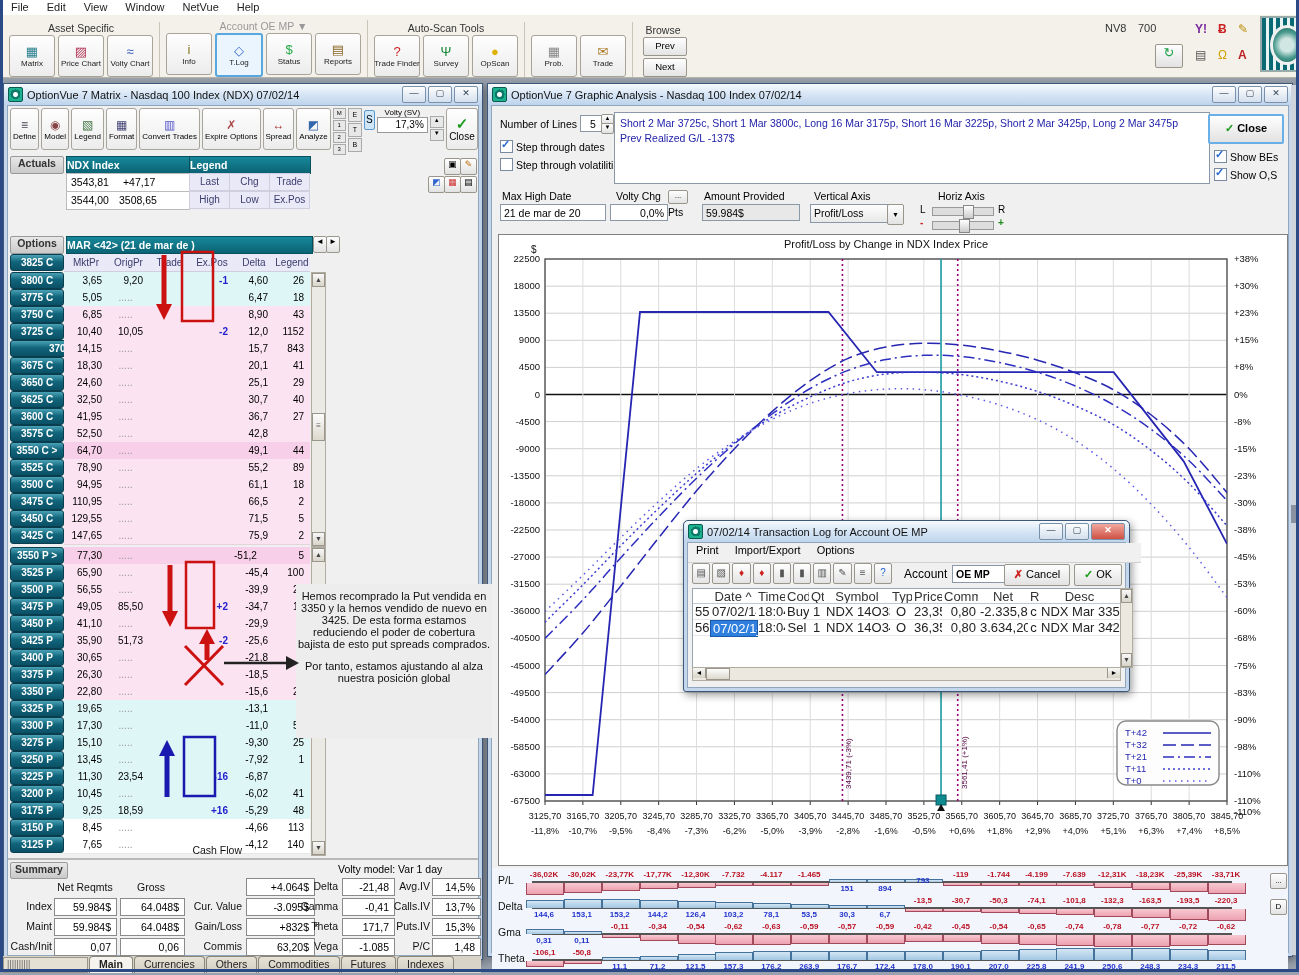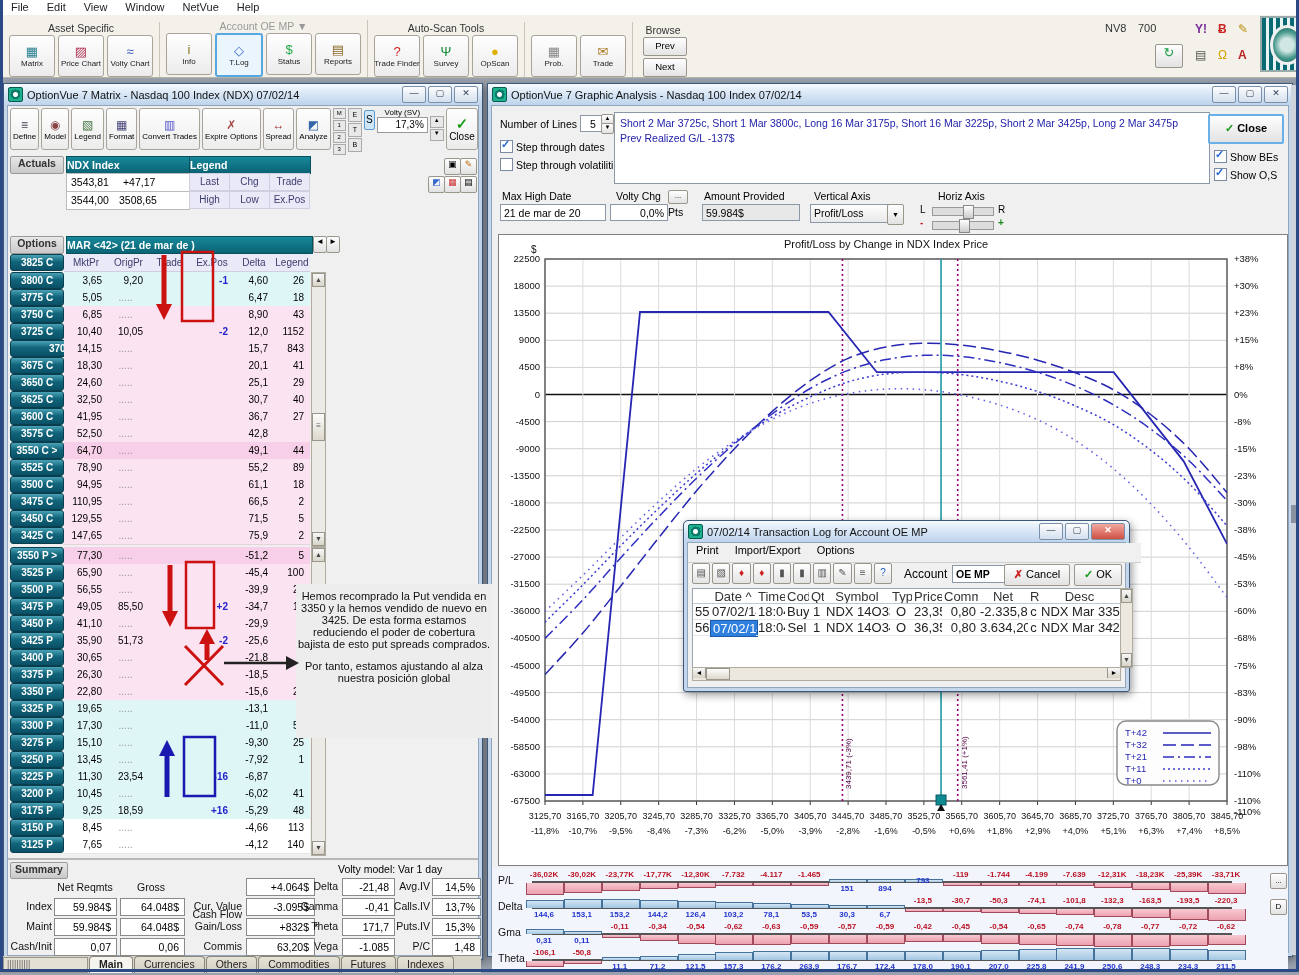--- a/index.html
+++ b/index.html
@@ -405,21 +405,21 @@
           <div class="cell bg-p" style="left: 182px; top: 421px; width: 38px; padding-right: 6px; height: 17px; text-align: right; border-bottom: 1px solid rgba(160, 160, 160, 0.25);"></div>
           <div class="cell bg-p" style="left: 226px; top: 421px; width: 34px; padding-right: 6px; height: 17px; text-align: right; border-bottom: 1px solid rgba(160, 160, 160, 0.25);">75,9</div>
           <div class="cell bg-p" style="left: 266px; top: 421px; width: 30px; padding-right: 6px; height: 17px; text-align: right; border-bottom: 1px solid rgba(160, 160, 160, 0.25);">2</div>
         </div>
         <div>
           <div class="strike abs" style="left: 2px; top: 441px; width: 52px; height: 15px;">3550 P &gt;</div>
           <div class="cell bg-hl" style="left: 56px; top: 441px; width: 38px; padding-right: 6px; height: 17px; text-align: right; border-bottom: 1px solid rgba(160, 160, 160, 0.25);">77,30</div>
           <div class="cell bg-hl" style="left: 100px; top: 441px; width: 35px; padding-right: 6px; height: 17px; text-align: center; border-bottom: 1px solid rgba(160, 160, 160, 0.25); color: rgb(153, 153, 153);">.....</div>
           <div class="cell bg-hl" style="left: 141px; top: 441px; width: 35px; padding-right: 6px; height: 17px; text-align: right; border-bottom: 1px solid rgba(160, 160, 160, 0.25);"></div>
           <div class="cell bg-hl" style="left: 182px; top: 441px; width: 38px; padding-right: 6px; height: 17px; text-align: right; border-bottom: 1px solid rgba(160, 160, 160, 0.25);"></div>
-          <div class="cell bg-hl" style="left: 226px; top: 441px; width: 34px; padding-right: 6px; height: 17px; text-align: right; border-bottom: 1px solid rgba(160, 160, 160, 0.25);">-51,2</div>
+          <div class="cell bg-hl" style="left: 226px; top: 441px; width: 34px; padding-right: 6px; height: 17px; border-bottom: 1px solid rgba(160, 160, 160, 0.25);">-51,2</div>
           <div class="cell bg-hl" style="left: 266px; top: 441px; width: 30px; padding-right: 6px; height: 17px; text-align: right; border-bottom: 1px solid rgba(160, 160, 160, 0.25);">5</div>
         </div>
         <div>
           <div class="strike abs" style="left: 2px; top: 458px; width: 52px; height: 15px;">3525 P</div>
           <div class="cell bg-p" style="left: 56px; top: 458px; width: 38px; padding-right: 6px; height: 17px; text-align: right; border-bottom: 1px solid rgba(160, 160, 160, 0.25);">65,90</div>
           <div class="cell bg-p" style="left: 100px; top: 458px; width: 35px; padding-right: 6px; height: 17px; text-align: center; border-bottom: 1px solid rgba(160, 160, 160, 0.25); color: rgb(153, 153, 153);">.....</div>
           <div class="cell bg-p" style="left: 141px; top: 458px; width: 35px; padding-right: 6px; height: 17px; text-align: right; border-bottom: 1px solid rgba(160, 160, 160, 0.25);"></div>
           <div class="cell bg-p" style="left: 182px; top: 458px; width: 38px; padding-right: 6px; height: 17px; text-align: right; border-bottom: 1px solid rgba(160, 160, 160, 0.25);"></div>
           <div class="cell bg-p" style="left: 226px; top: 458px; width: 34px; padding-right: 6px; height: 17px; text-align: right; border-bottom: 1px solid rgba(160, 160, 160, 0.25);">-45,4</div>
           <div class="cell bg-p" style="left: 266px; top: 458px; width: 30px; padding-right: 6px; height: 17px; text-align: right; border-bottom: 1px solid rgba(160, 160, 160, 0.25);">100</div>
@@ -589,21 +589,21 @@
         <div class="sumlab" style="left: 110px; top: 773px; width: 66px; text-align: center;">Gross Reqmts</div>
         <div class="sumlab" style="left: 0px; top: 792px; width: 44px;">Index</div>
         <div class="sumbox" style="left: 46px; top: 792px; width: 56px; height: 16px;">59.984$</div>
         <div class="sumbox" style="left: 112px; top: 792px; width: 58px; height: 16px;">64.048$</div>
         <div class="sumlab" style="left: 0px; top: 812px; width: 44px;">Maint</div>
         <div class="sumbox" style="left: 46px; top: 812px; width: 56px; height: 16px;">59.984$</div>
         <div class="sumbox" style="left: 112px; top: 812px; width: 58px; height: 16px;">64.048$</div>
         <div class="sumlab" style="left: 0px; top: 832px; width: 44px;">Cash/Init</div>
         <div class="sumbox" style="left: 46px; top: 832px; width: 56px; height: 16px;">0,07</div>
         <div class="sumbox" style="left: 112px; top: 832px; width: 58px; height: 16px;">0,06</div>
-        <div class="sumlab" style="left: 172px; top: 800px; width: 62px;">Cash Flow</div>
+        <div class="sumlab" style="left: 172px; top: 736px; width: 62px;">Cash Flow</div>
         <div class="sumbox" style="left: 238px; top: 772px; width: 62px; height: 16px;">+4.064$</div>
         <div class="sumlab" style="left: 172px; top: 792px; width: 62px;">Cur. Value</div>
         <div class="sumbox" style="left: 238px; top: 792px; width: 62px; height: 16px;">-3.095$</div>
         <div class="sumlab" style="left: 172px; top: 812px; width: 62px;">Gain/Loss</div>
         <div class="sumbox" style="left: 238px; top: 812px; width: 62px; height: 16px;">+832$</div>
         <div class="sumlab" style="left: 172px; top: 832px; width: 62px;">Commis</div>
         <div class="sumbox" style="left: 238px; top: 832px; width: 62px; height: 16px;">63,20$</div>
         <div class="abs" style="left: 306px; top: 815px; font-size: 11px;">*</div>
         <div class="sumlab" style="left: 284px; top: 772px; width: 46px;">Delta</div>
         <div class="sumbox" style="left: 334px; top: 772px; width: 46px; height: 16px;">-21,48</div>

